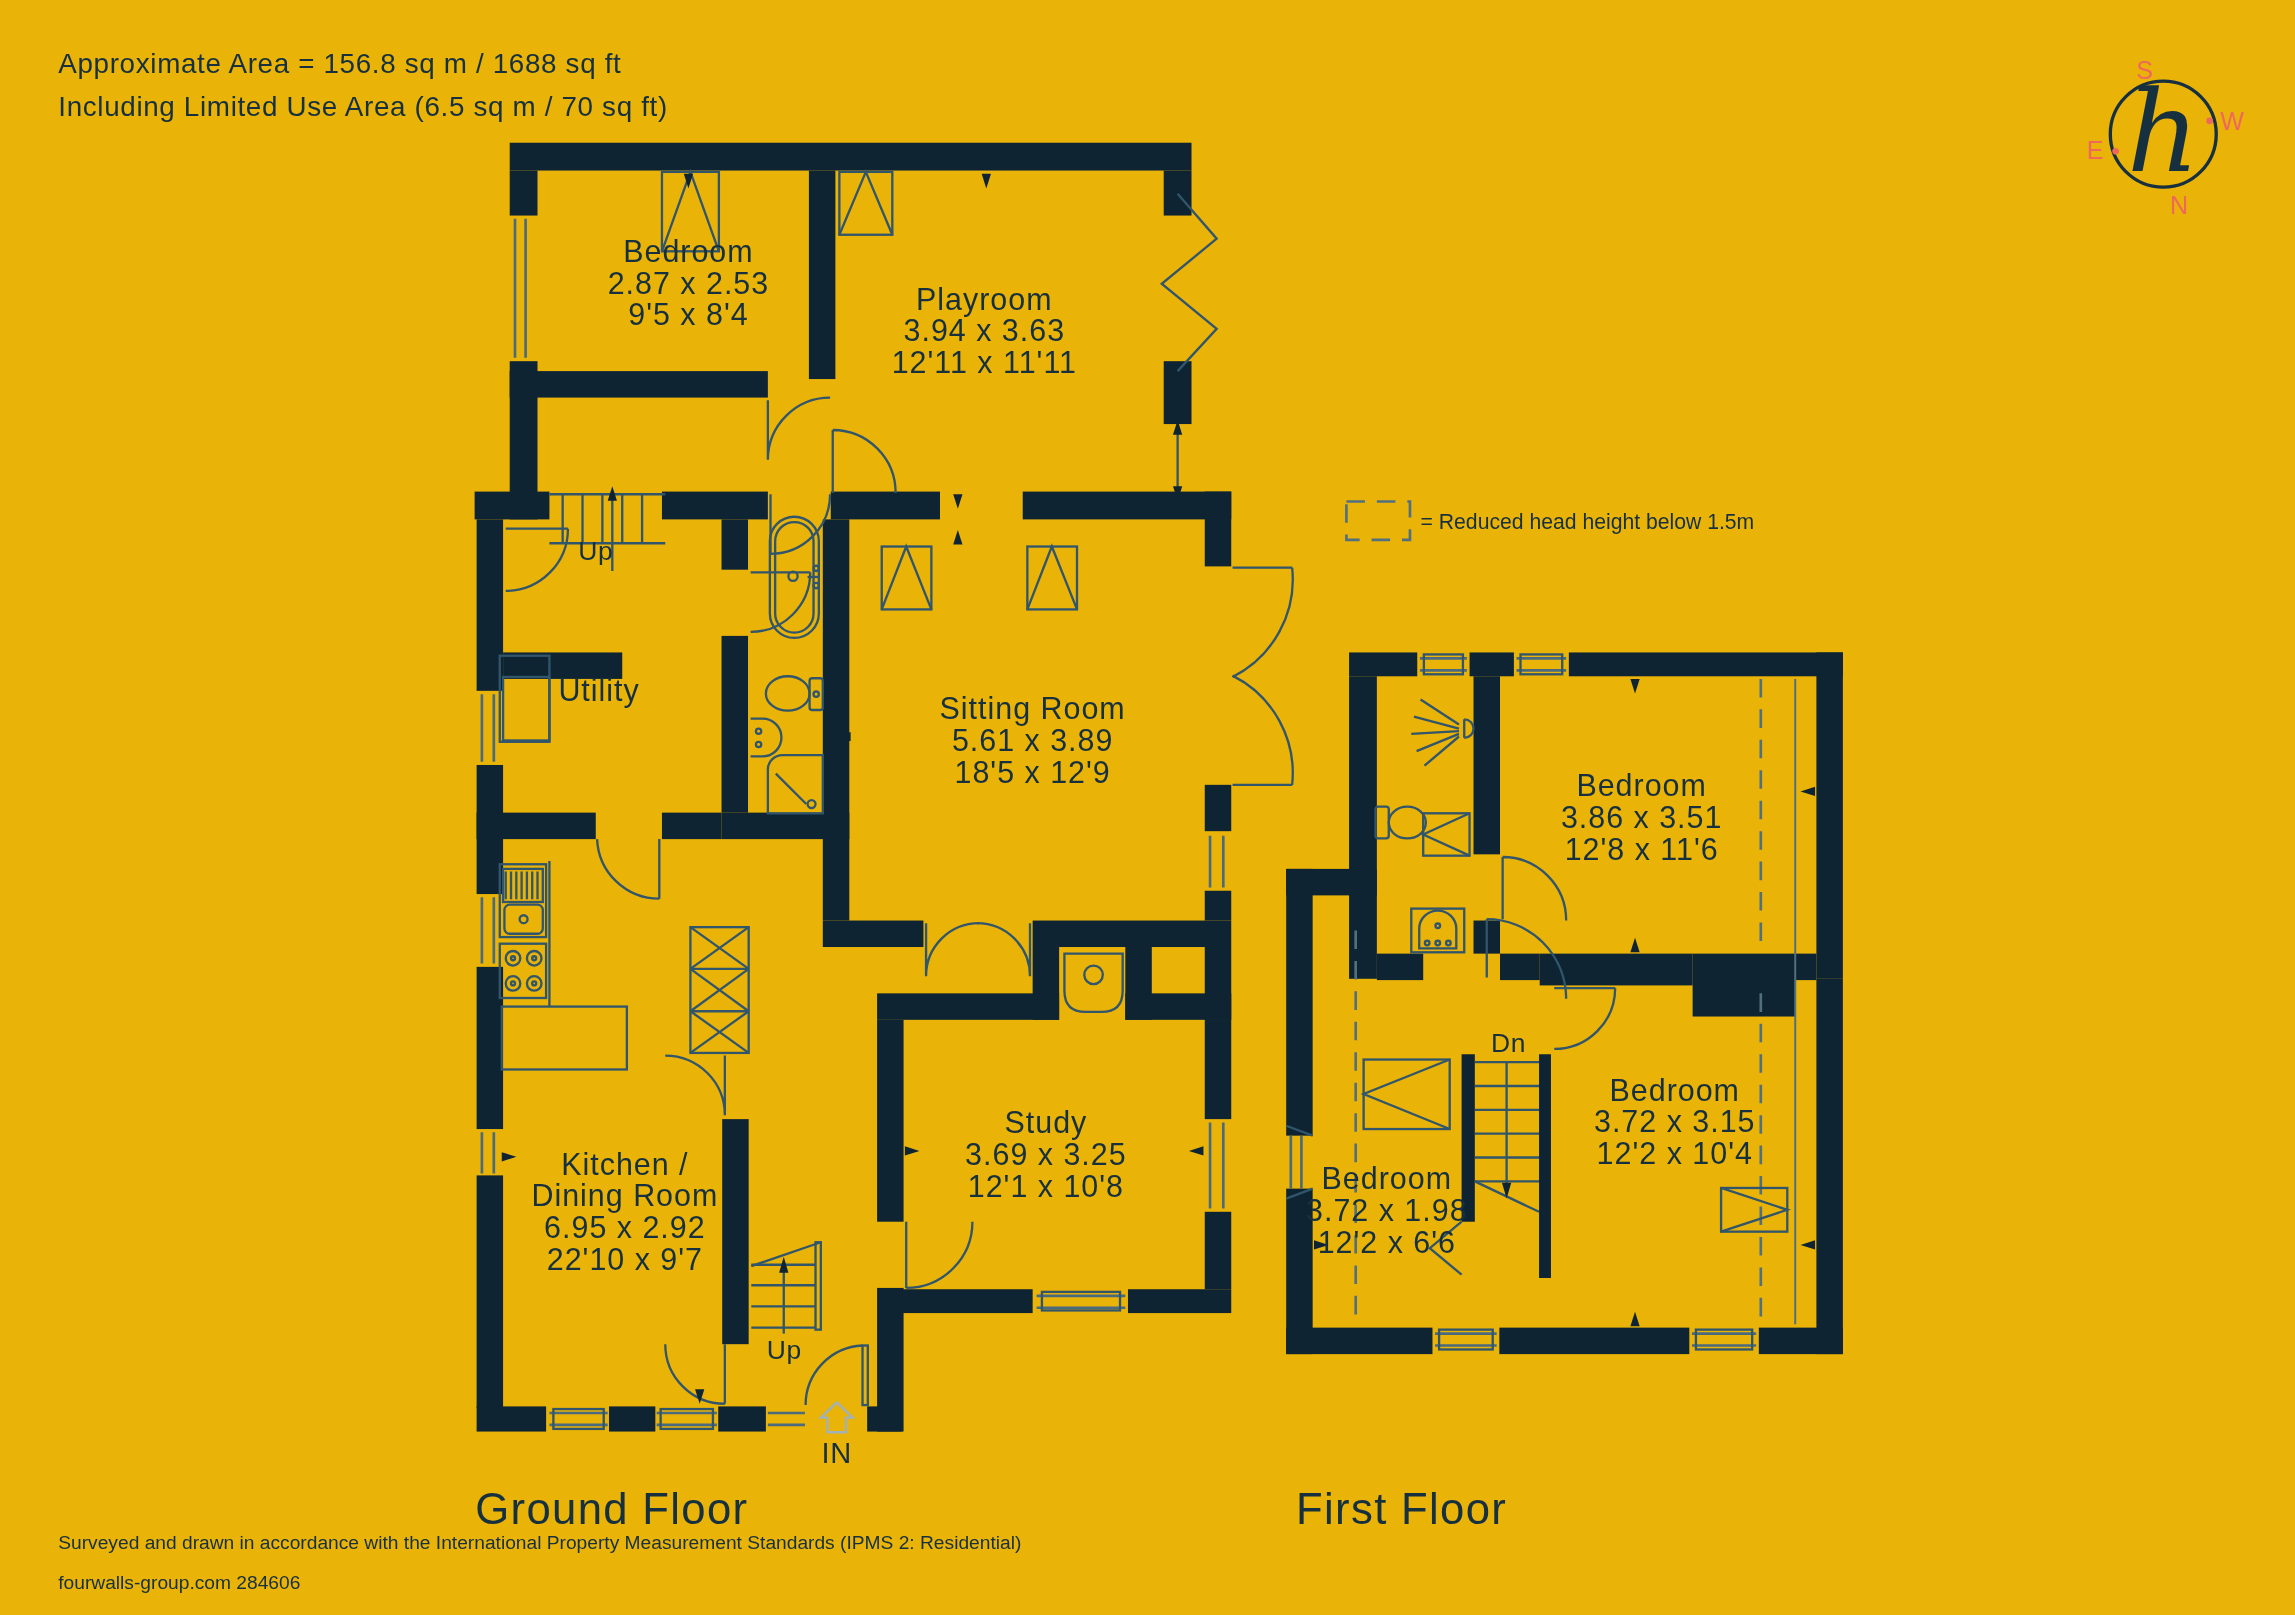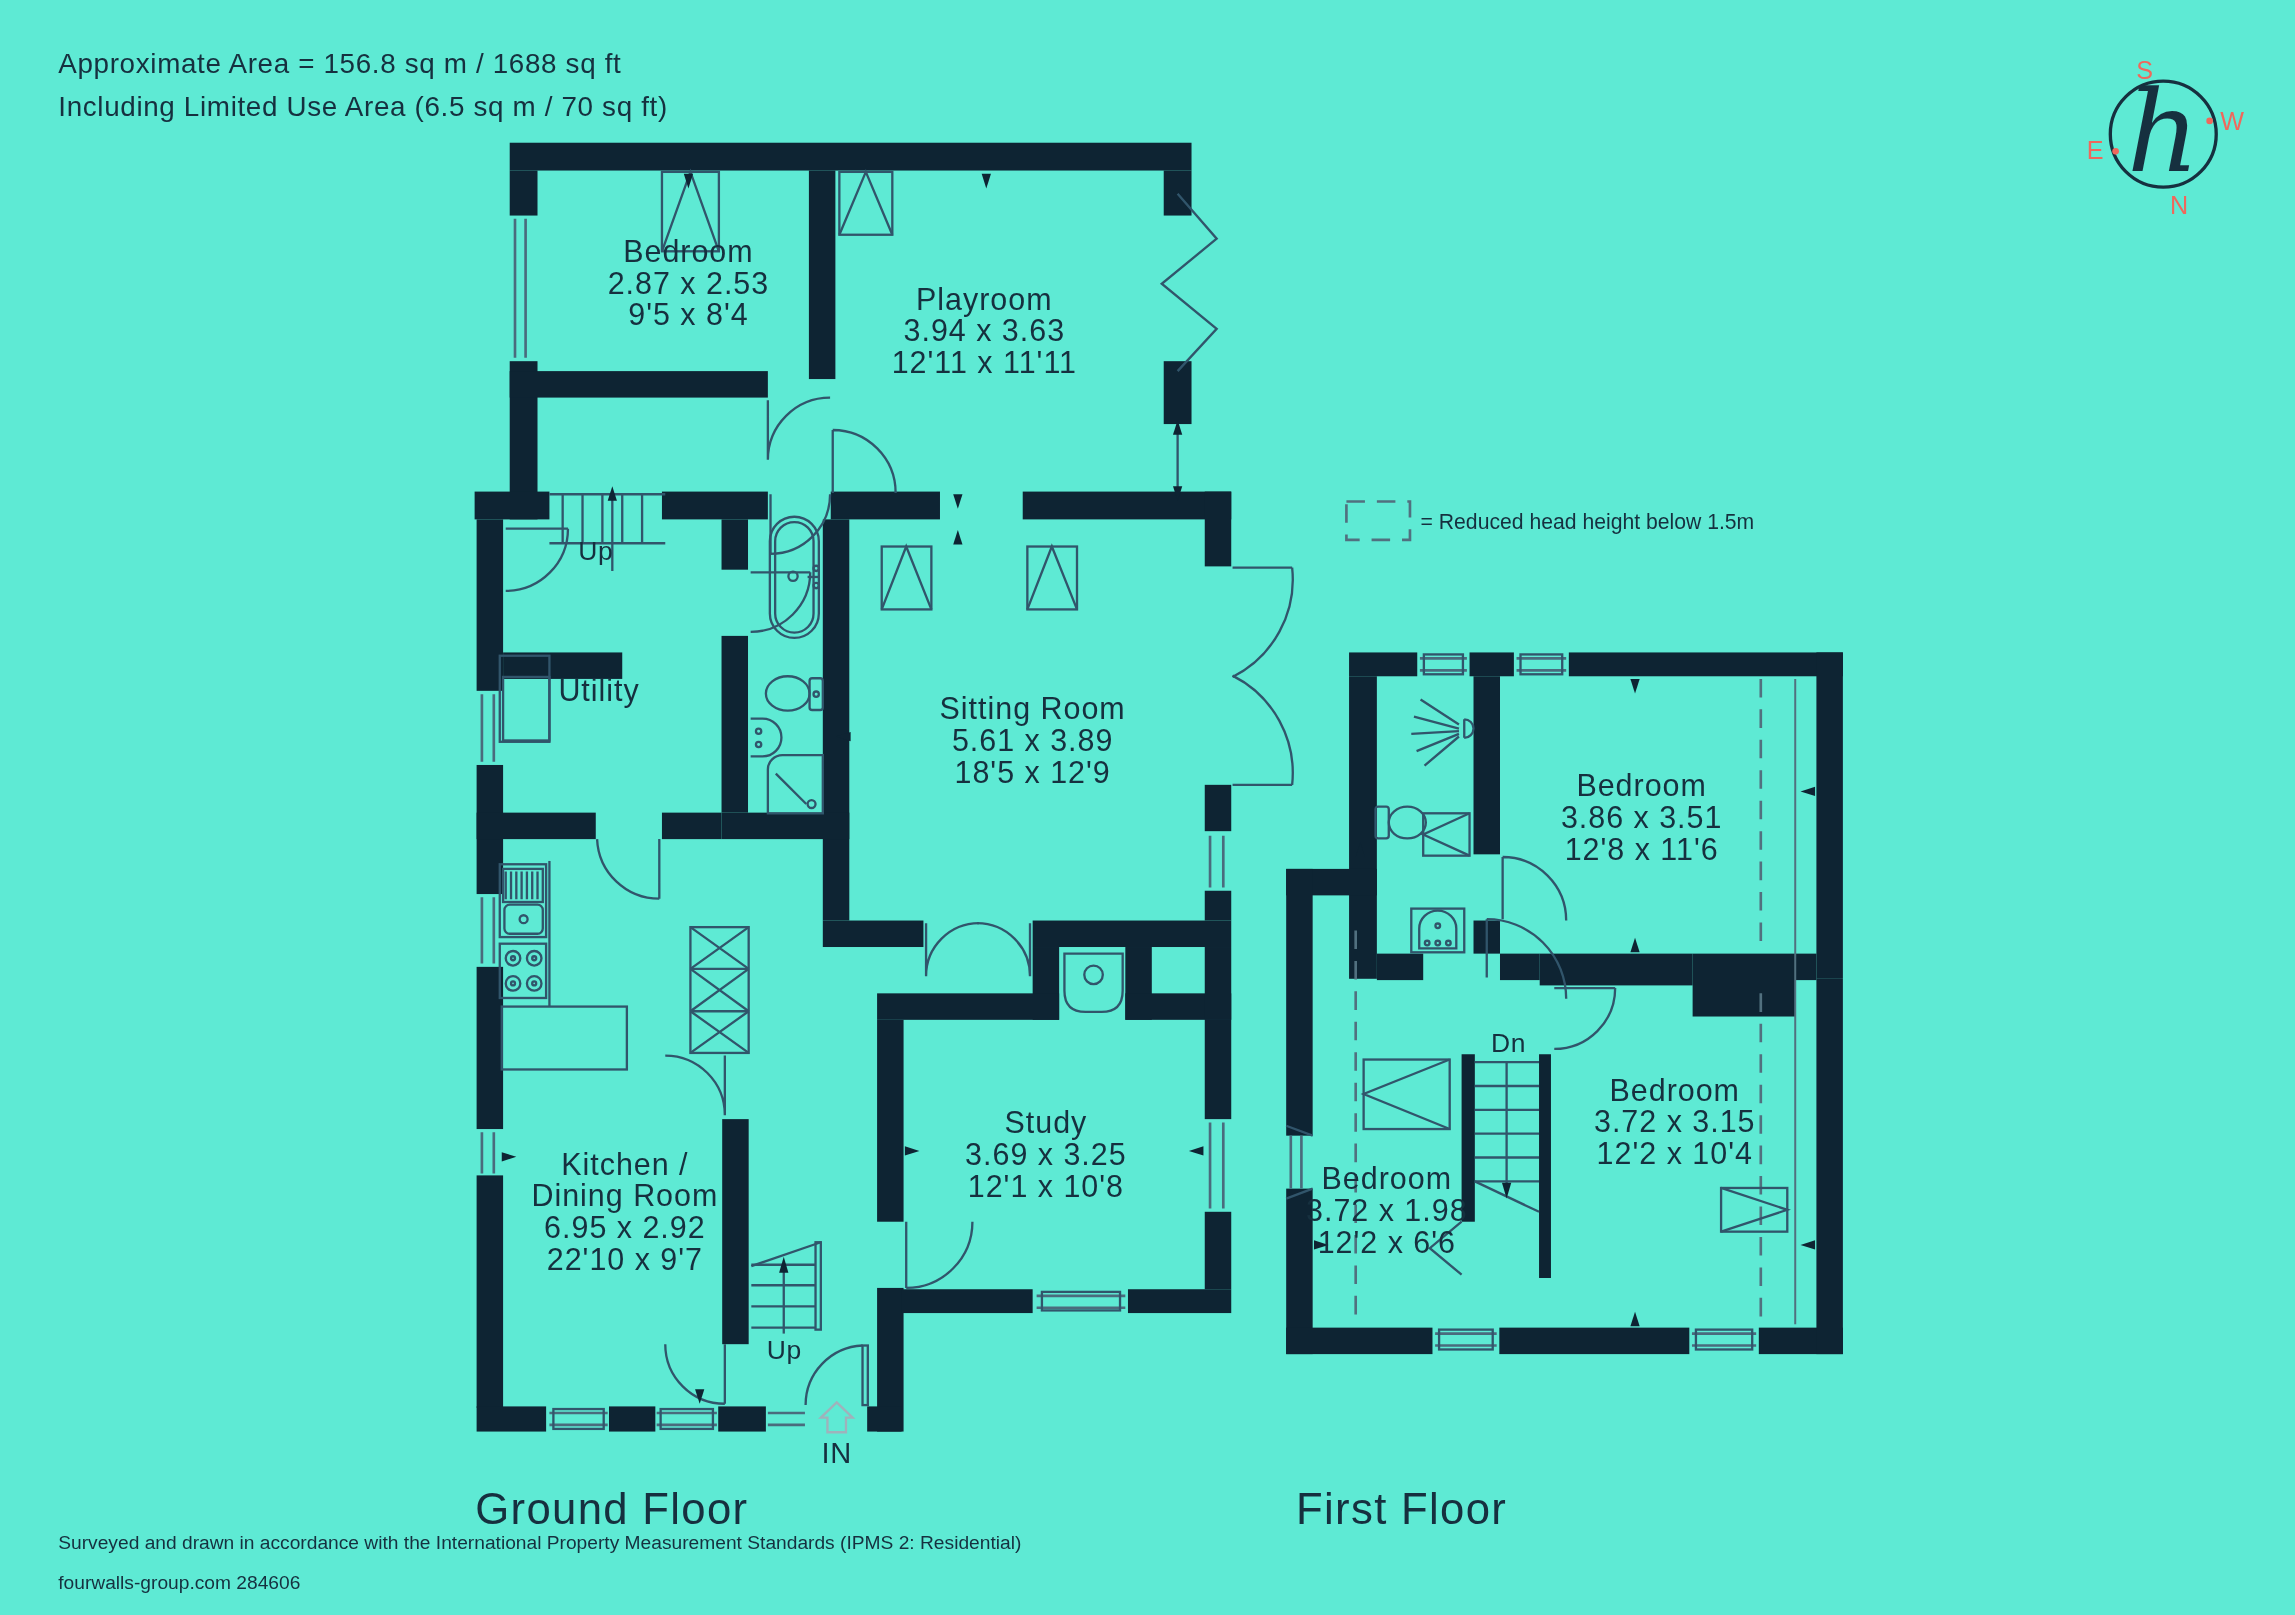--- a/index.html
+++ b/index.html
@@ -1,16 +1,16 @@
 <!DOCTYPE html>
 <html style="font-size:10.6px"><head>
 <meta charset="utf-8">
 <style>
   html,body{margin:0;padding:0;background:#ffffff;}
-  #page{position:relative;width:2295px;height:1616px;background:#5eead4;overflow:hidden;}
+  #page{position:relative;width:2295px;height:1616px;background:#eab308;overflow:hidden;}
   svg{display:block;}
   text{font-family:"Liberation Sans","DejaVu Sans",sans-serif;fill:#16303f;}
   .wall{fill:#0e2433;stroke:none;}
   .ln{fill:none;stroke:#31556b;stroke-width:3.5;}
   .lnl{fill:none;stroke:#51707f;stroke-width:3;}
   .win{fill:none;stroke:#4a6b7d;stroke-width:4;}
   .dash{fill:none;stroke:#51707f;stroke-width:4;stroke-dasharray:28 18;}
   .mark{fill:#0e2433;}
   .t-room{font-size:46px;letter-spacing:1.5px;}
   .t-small{font-size:40px;letter-spacing:1px;}

